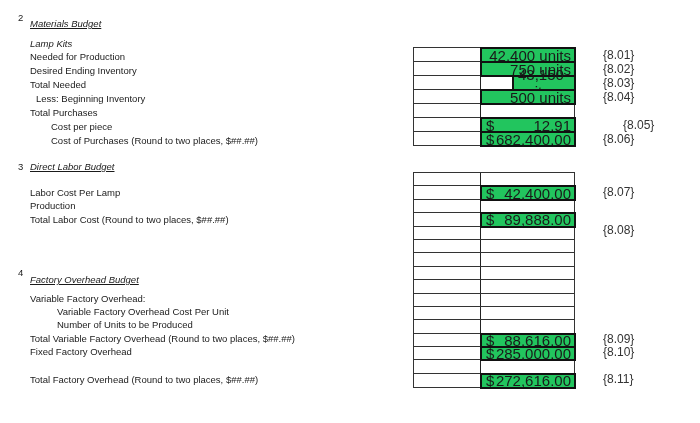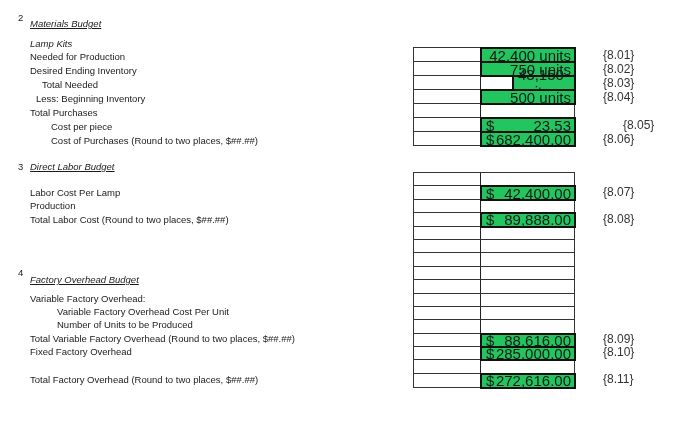--- a/index.html
+++ b/index.html
@@ -19,21 +19,21 @@
   .code { position:absolute; left:603px; font-size:12px; color:#333; line-height:13px; }
 </style>
 </head>
 <body>
 
 <div class="abs sec-num" style="left:18px; top:11px;">2</div>
 <div class="abs sec-title" style="left:30px; top:17px;">Materials Budget</div>
 <div class="abs subhead" style="left:30px; top:37px;">Lamp Kits</div>
 <div class="abs" style="left:30px; top:50px;">Needed for Production</div>
 <div class="abs" style="left:30px; top:64px;">Desired Ending Inventory</div>
-<div class="abs" style="left:42px; top:78px;">Total Needed</div>
+<div class="abs" style="left:30px; top:78px;">Total Needed</div>
 <div class="abs" style="left:36px; top:92px;">Less: Beginning Inventory</div>
 <div class="abs" style="left:30px; top:106px;">Total Purchases</div>
 <div class="abs" style="left:51px; top:120px;">Cost per piece</div>
 <div class="abs" style="left:51px; top:134px;">Cost of Purchases (Round to two places, $##.##)</div>
 
 <div class="grid" style="left:413px; top:47px; width:160px;">
   <div class="grow" style="height:14px;">
     <div class="gcell-a"></div>
     <div class="gcell-b">
       <div class="hl units">
@@ -67,21 +67,21 @@
   </div>
   <div class="grow" style="height:14px;">
     <div class="gcell-a"></div>
     <div class="gcell-b"></div>
   </div>
   <div class="grow" style="height:14px;">
     <div class="gcell-a"></div>
     <div class="gcell-b">
       <div class="hl">
           <span>$</span>
-          <span>23.53</span>
+          <span>12.91</span>
         </div>
     </div>
   </div>
   <div class="grow" style="height:14px;">
     <div class="gcell-a"></div>
     <div class="gcell-b">
       <div class="hl">
           <span>$</span>
           <span>682,400.00</span>
         </div>
@@ -188,21 +188,21 @@
     <div class="gcell-b">
       <div class="hl">
           <span>$</span>
           <span>272,616.00</span>
         </div>
     </div>
   </div>
 </div>
 
 <div class="code" style="top:186px;">{8.07}</div>
-<div class="code" style="top:213px;">{8.08}</div>
+<div class="code" style="top:224px;">{8.08}</div>
 
 <div class="abs sec-num" style="left:18px; top:266px;">4</div>
 <div class="abs sec-title" style="left:30px; top:273px;">Factory Overhead Budget</div>
 <div class="abs" style="left:30px; top:292px;">Variable Factory Overhead:</div>
 <div class="abs" style="left:57px; top:305px;">Variable Factory Overhead Cost Per Unit</div>
 <div class="abs" style="left:57px; top:318px;">Number of Units to be Produced</div>
 <div class="abs" style="left:30px; top:332px;">Total Variable Factory Overhead  (Round to two places, $##.##)</div>
 <div class="abs" style="left:30px; top:345px;">Fixed Factory Overhead</div>
 <div class="abs" style="left:30px; top:373px;">Total Factory Overhead  (Round to two places, $##.##)</div>
 

